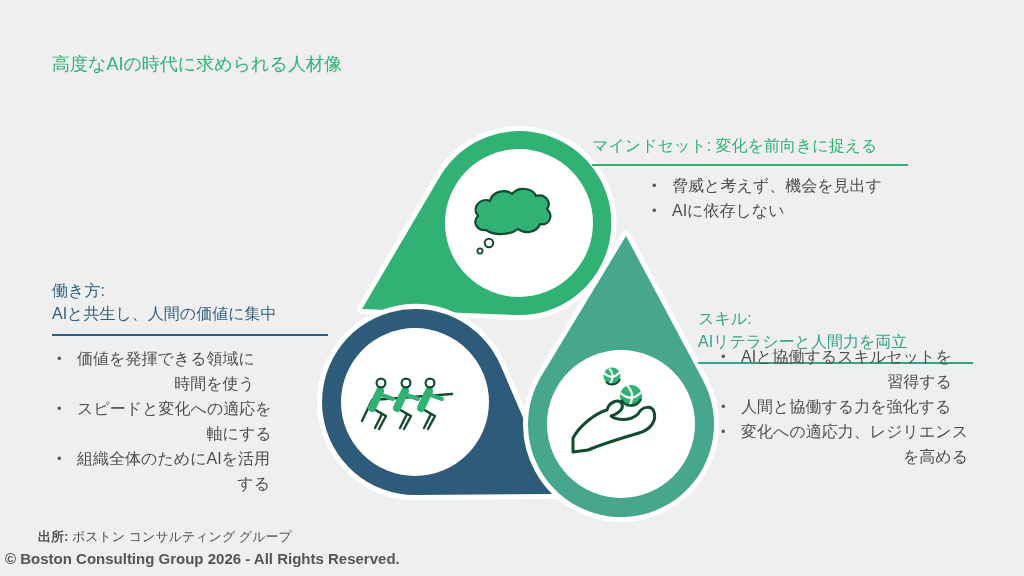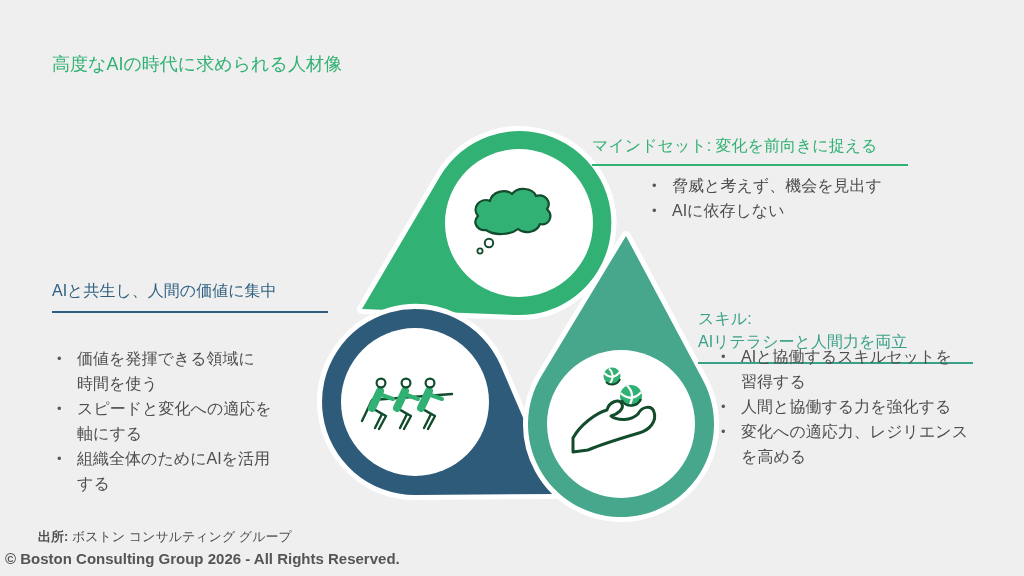--- a/index.html
+++ b/index.html
@@ -48,20 +48,21 @@
   .bullet{display:flex;align-items:flex-start;}
   .b-dot{
     flex:none;width:20px;
     font-size:13px;line-height:25px;
     color:#5a5a5a;text-align:left;
   }
   .b-text{
     font-size:16px;line-height:25px;
     color:#4e4e4e;
     white-space:pre-line;
+    text-align:right;
   }
   .mindset-bullets{left:652px;top:173px;}
   .working-bullets{left:57px;top:346px;}
   .skills-bullets{left:721px;top:344px;}
   
   .source{left:38px;top:529px;font-size:13px;line-height:16px;color:#4f4f4f;white-space:nowrap;}
   .source .src-label{font-weight:700;}
   .footer{
     left:5px;top:549px;
     font-size:15px;line-height:19px;
@@ -171,20 +172,21 @@
       <span class="b-dot">•</span>
       <div class="b-text">脅威と考えず、機会を見出す</div>
     </div>
     <div class="bullet">
       <span class="b-dot">•</span>
       <div class="b-text">AIに依存しない</div>
     </div>
   </div>
 
   <div class="abs sec-heading working-heading">
+    <div>働き方:</div>
     <div>AIと共生し、人間の価値に集中</div>
   </div>
   <div class="abs bullets working-bullets">
     <div class="bullet">
       <span class="b-dot">•</span>
       <div class="b-text">価値を発揮できる領域に
 時間を使う</div>
     </div>
     <div class="bullet">
       <span class="b-dot">•</span>

